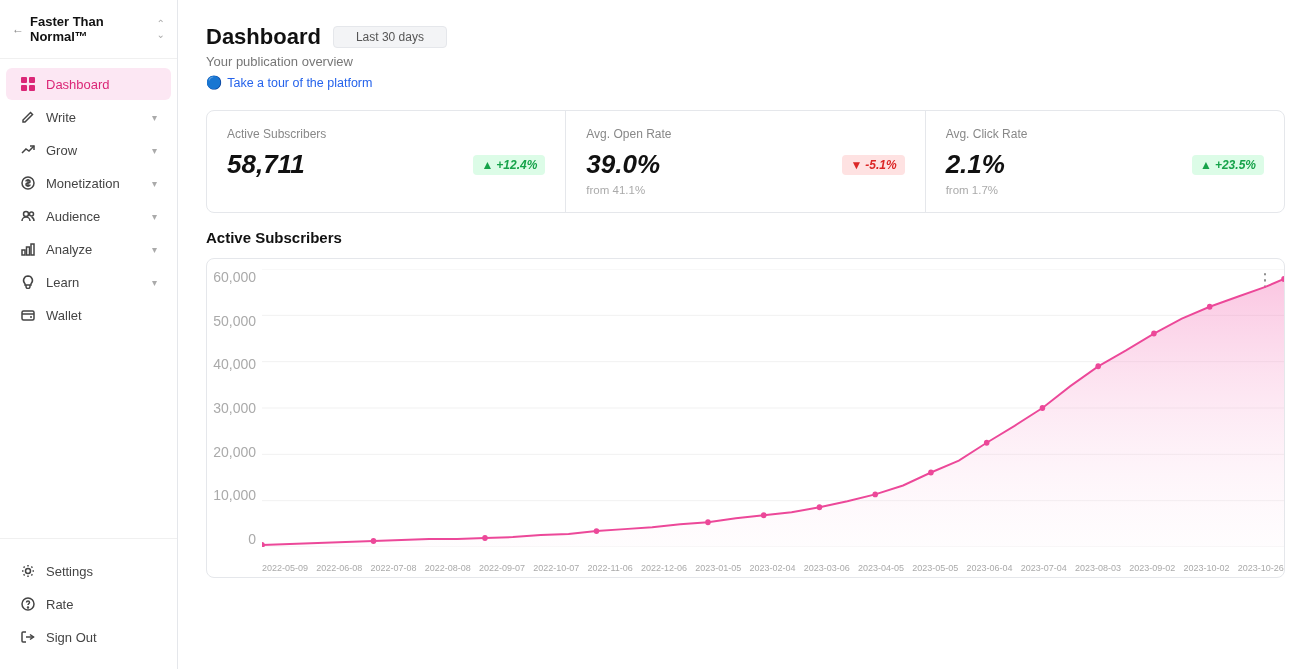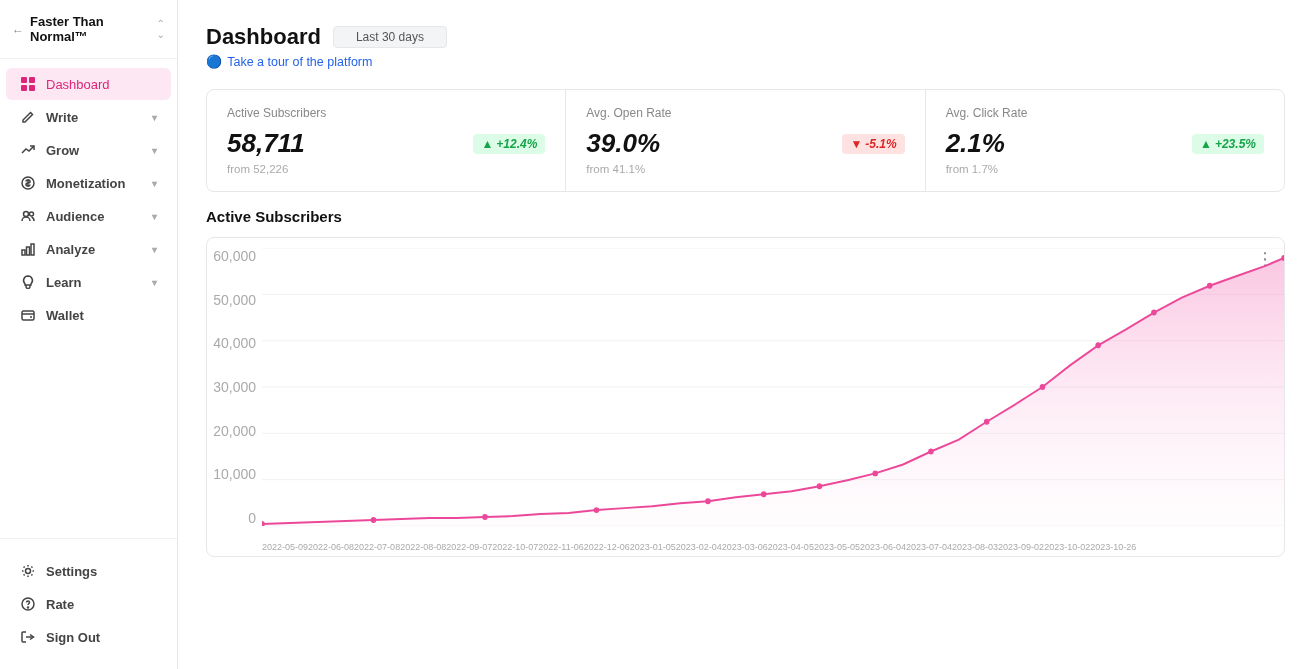--- a/index.html
+++ b/index.html
@@ -37,21 +37,21 @@
     .nav-item {
       display: flex;
       align-items: center;
       justify-content: space-between;
       padding: 8px 14px;
       cursor: pointer;
       border-radius: 6px;
       margin: 1px 6px;
       color: #444;
       font-size: 13px;
-      font-weight: 700;
+      font-weight: 400;
     }
     .nav-item.active {
       background: #fce7f3;
       color: #db2777;
       font-weight: 500;
     }
     .nav-item-left {
       display: flex;
       align-items: center;
       gap: 10px;
@@ -235,21 +235,21 @@
       right: 0;
       top: 10px;
       bottom: 30px;
     }
     .x-axis-labels {
       position: absolute;
       bottom: 4px;
       left: 55px;
       right: 0;
       display: flex;
-      justify-content: flex-start;
+      justify-content: space-between;
       font-size: 9px;
       color: #aaa;
       margin-top: 20px;
     }
   </style>
 </head>
 <body>
 
 <nav id="sidebar">
   <div class="sidebar-brand">
@@ -412,37 +412,37 @@
     </div>
   </div>
 </nav>
 
 <main id="main">
 
   <div class="page-header">
     <h1 class="page-title">Dashboard</h1>
     <span class="date-badge">Last 30 days</span>
   </div>
+  <p class="page-subtitle">Your publication overview</p>
   <a class="tour-link">
     <span style="font-size:13px;">🔵</span>
     <span>Take a tour of the platform</span>
   </a>
 
   <div class="stats-row">
 
     <div class="stat-card">
       <div class="stat-label">Active Subscribers</div>
       <div class="stat-value-row">
         <span class="stat-value">58,711</span>
         <span class="stat-badge badge-green">
           <span>▲</span>
           <span>+12.4%</span>
         </span>
       </div>
-      <div class="stat-from">from 52,226</div>
     </div>
 
     <div class="stat-card">
       <div class="stat-label">Avg. Open Rate</div>
       <div class="stat-value-row">
         <span class="stat-value">39.0%</span>
         <span class="stat-badge badge-red">
           <span>▼</span>
           <span>-5.1%</span>
         </span>

